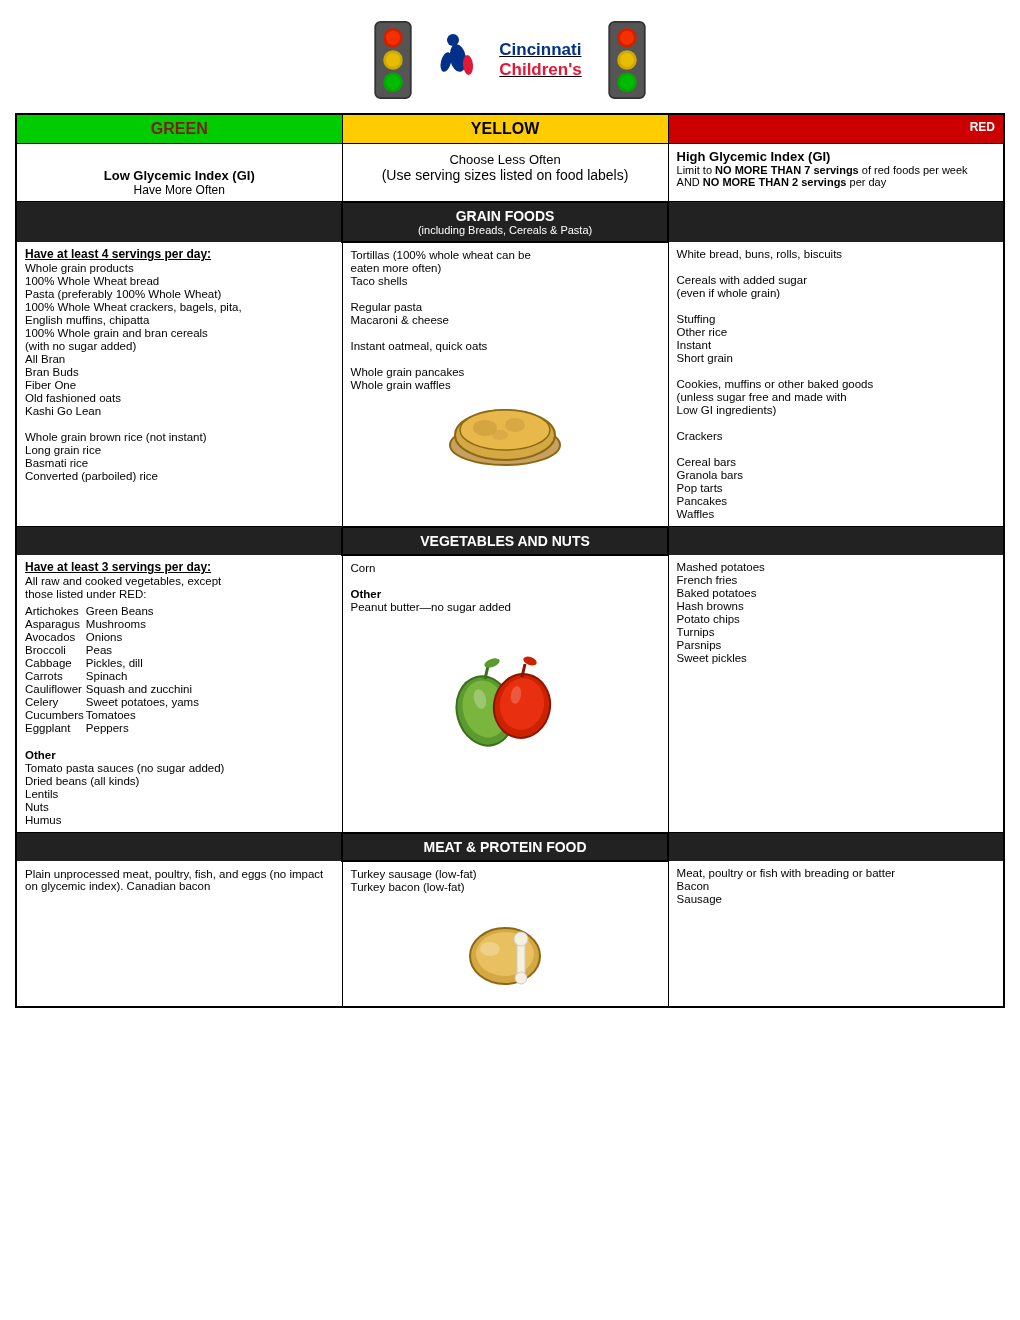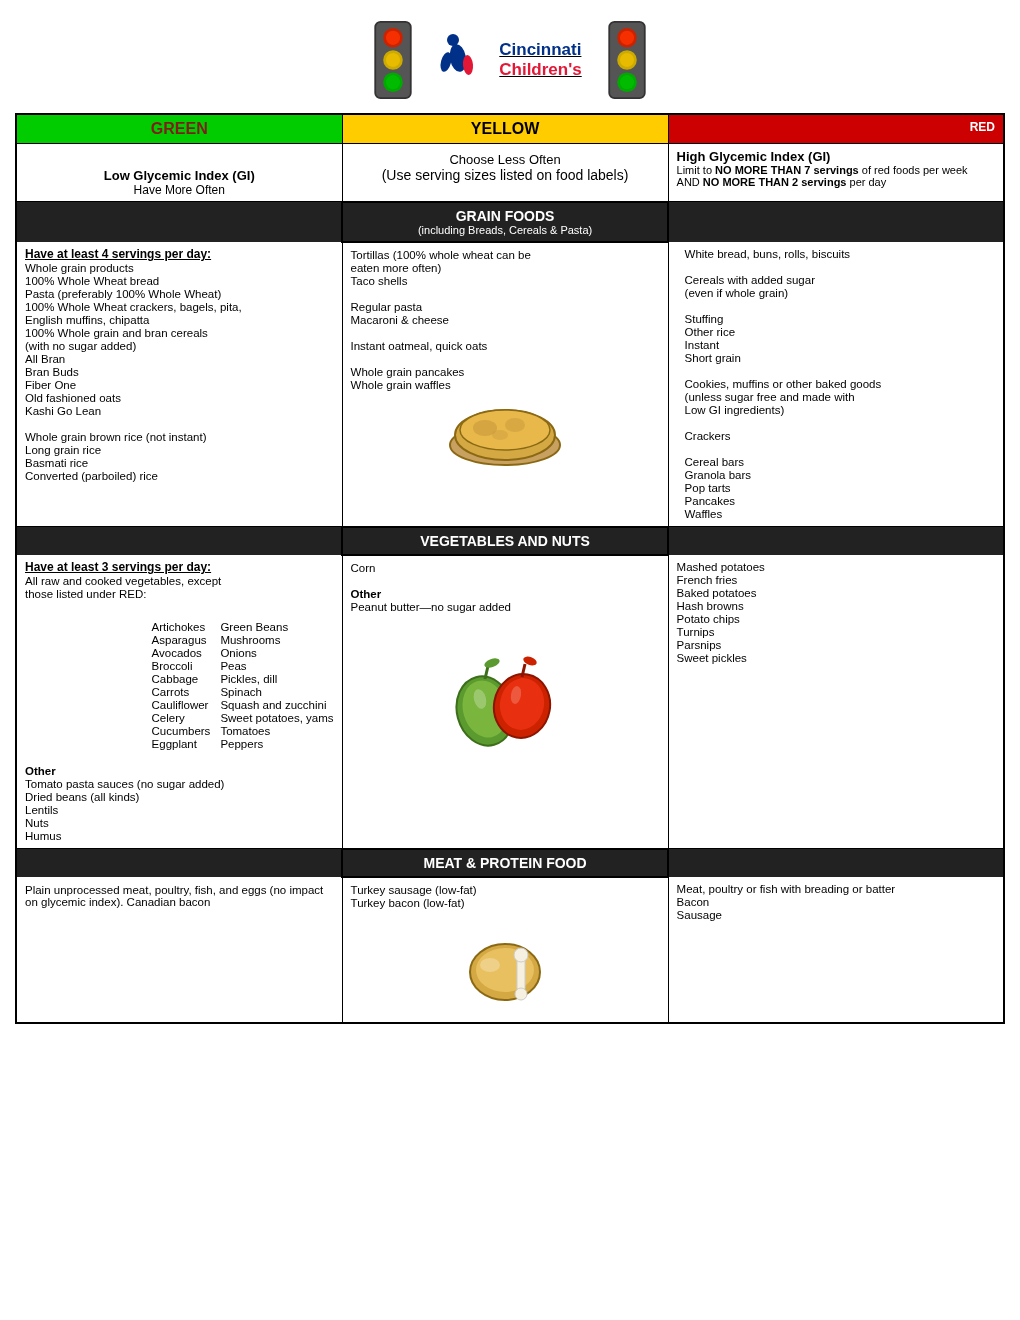--- a/index.html
+++ b/index.html
@@ -274,21 +274,21 @@
               <ellipse cx="60" cy="45" rx="55" ry="20" fill="#c8a060" stroke="#8B6914" stroke-width="2"></ellipse>
               <ellipse cx="60" cy="35" rx="50" ry="25" fill="#d4a843" stroke="#8B6914" stroke-width="2"></ellipse>
               <ellipse cx="60" cy="30" rx="45" ry="20" fill="#e8b84b" stroke="#8B6914" stroke-width="1.5"></ellipse>
               <ellipse cx="40" cy="28" rx="12" ry="8" fill="#c8983b" opacity="0.6"></ellipse>
               <ellipse cx="70" cy="25" rx="10" ry="7" fill="#c8983b" opacity="0.5"></ellipse>
               <ellipse cx="55" cy="35" rx="8" ry="5" fill="#c8983b" opacity="0.4"></ellipse>
             </svg>
           </div>
         </td>
 
-        <td style="font-size:11.5px; padding:5px 16px; vertical-align:top;">
+        <td style="font-size:11.5px; padding:5px 8px; vertical-align:top;">
           <p class="li-item">White bread, buns, rolls, biscuits</p>
           <p class="li-item">&nbsp;</p>
           <p class="li-item">Cereals with added sugar</p>
           <p class="li-item indent">(even if whole grain)</p>
           <p class="li-item">&nbsp;</p>
           <p class="li-item">Stuffing</p>
           <p class="li-item">Other rice</p>
           <p class="li-item indent">Instant</p>
           <p class="li-item indent">Short grain</p>
           <p class="li-item">&nbsp;</p>
@@ -313,21 +313,21 @@
         </td>
         <td class="side-col"></td>
       </tr>
 
       <tr>
 
         <td style="font-size:11.5px; padding:5px 8px; vertical-align:top;">
           <div class="green-subheader">Have at least 3 servings per day:</div>
           <p class="li-item">All raw and cooked vegetables, except</p>
           <p class="li-item">those listed under RED:</p>
-          <div style="display:flex; gap:10px; margin-top:20px;justify-content:flex-end;">
+          <div style="display:flex; gap:2px; margin-top:4px;">
             <div>
               <p class="li-item">Artichokes</p>
               <p class="li-item">Asparagus</p>
               <p class="li-item">Avocados</p>
               <p class="li-item">Broccoli</p>
               <p class="li-item">Cabbage</p>
               <p class="li-item">Carrots</p>
               <p class="li-item">Cauliflower</p>
               <p class="li-item">Celery</p>
               <p class="li-item">Cucumbers</p>

